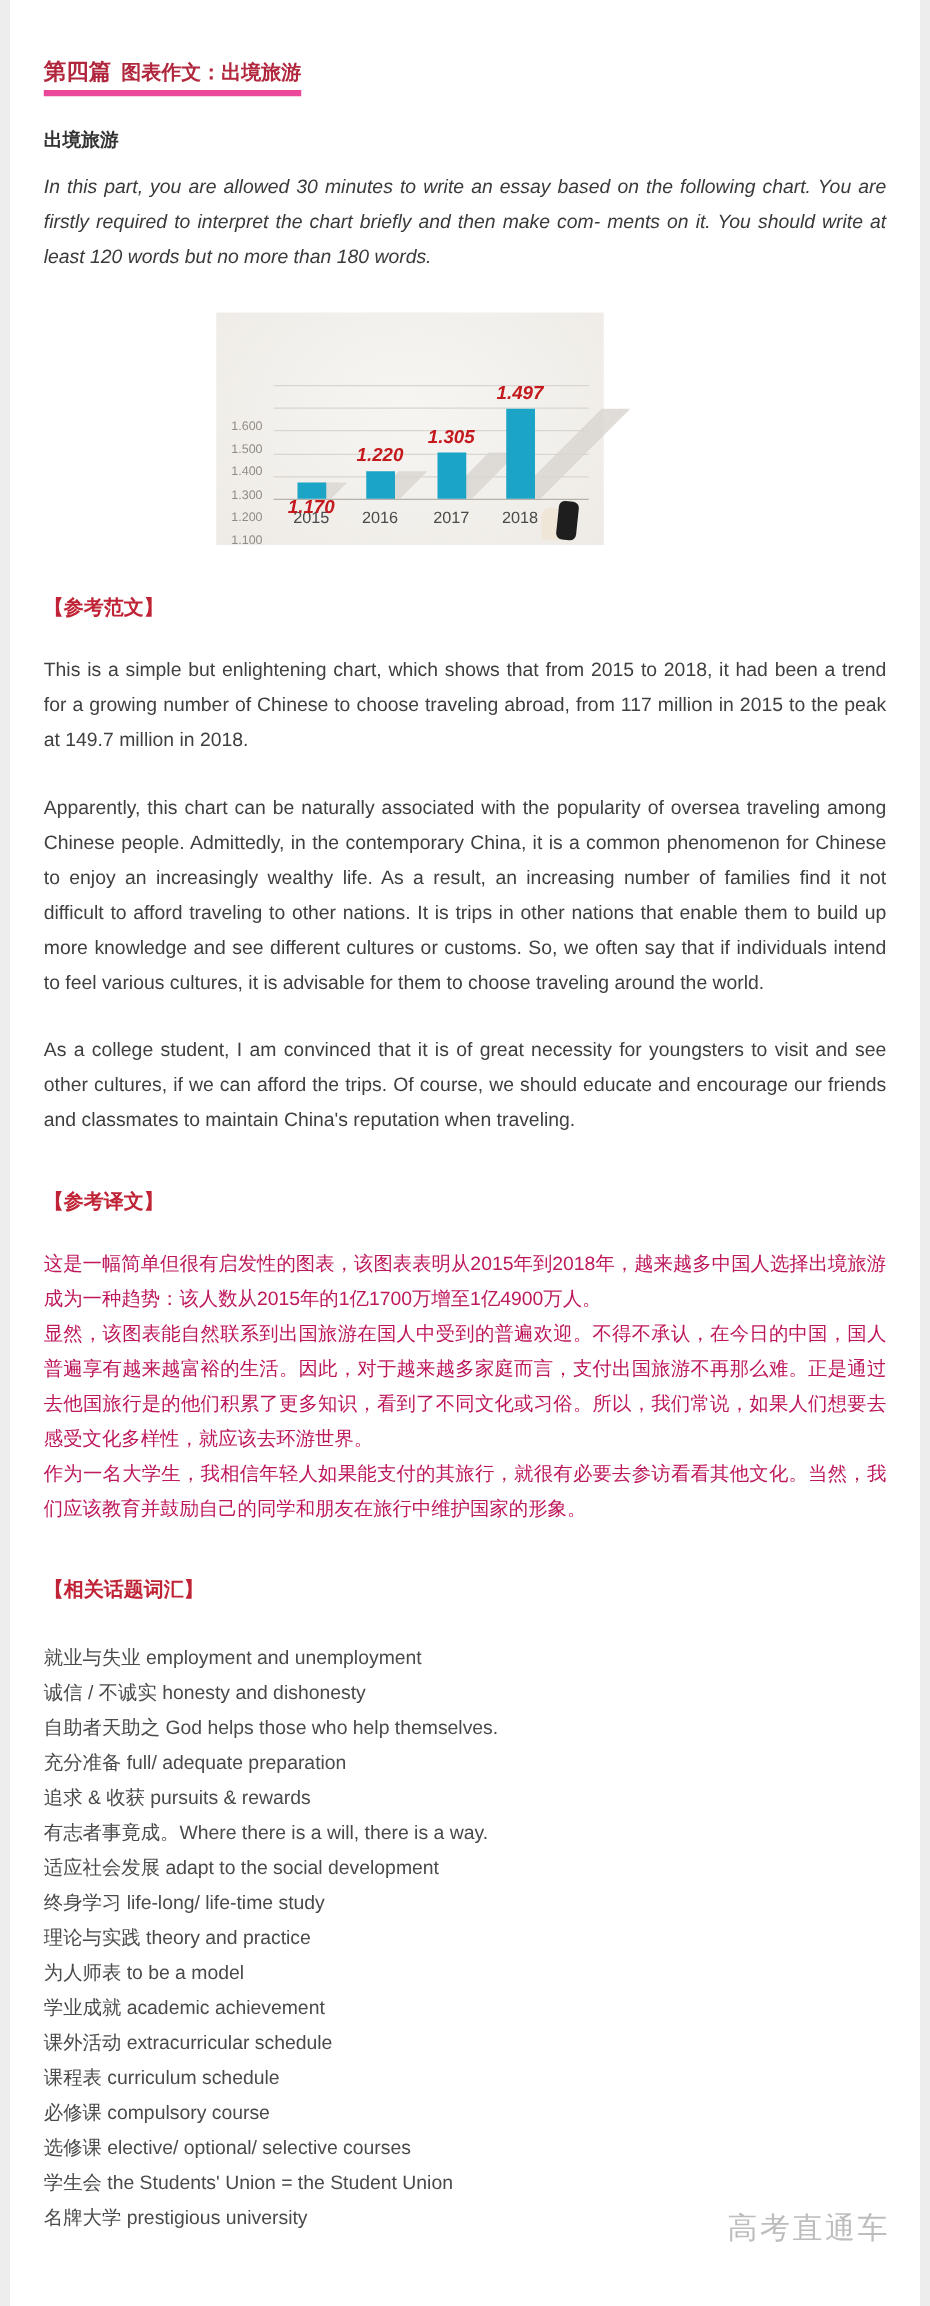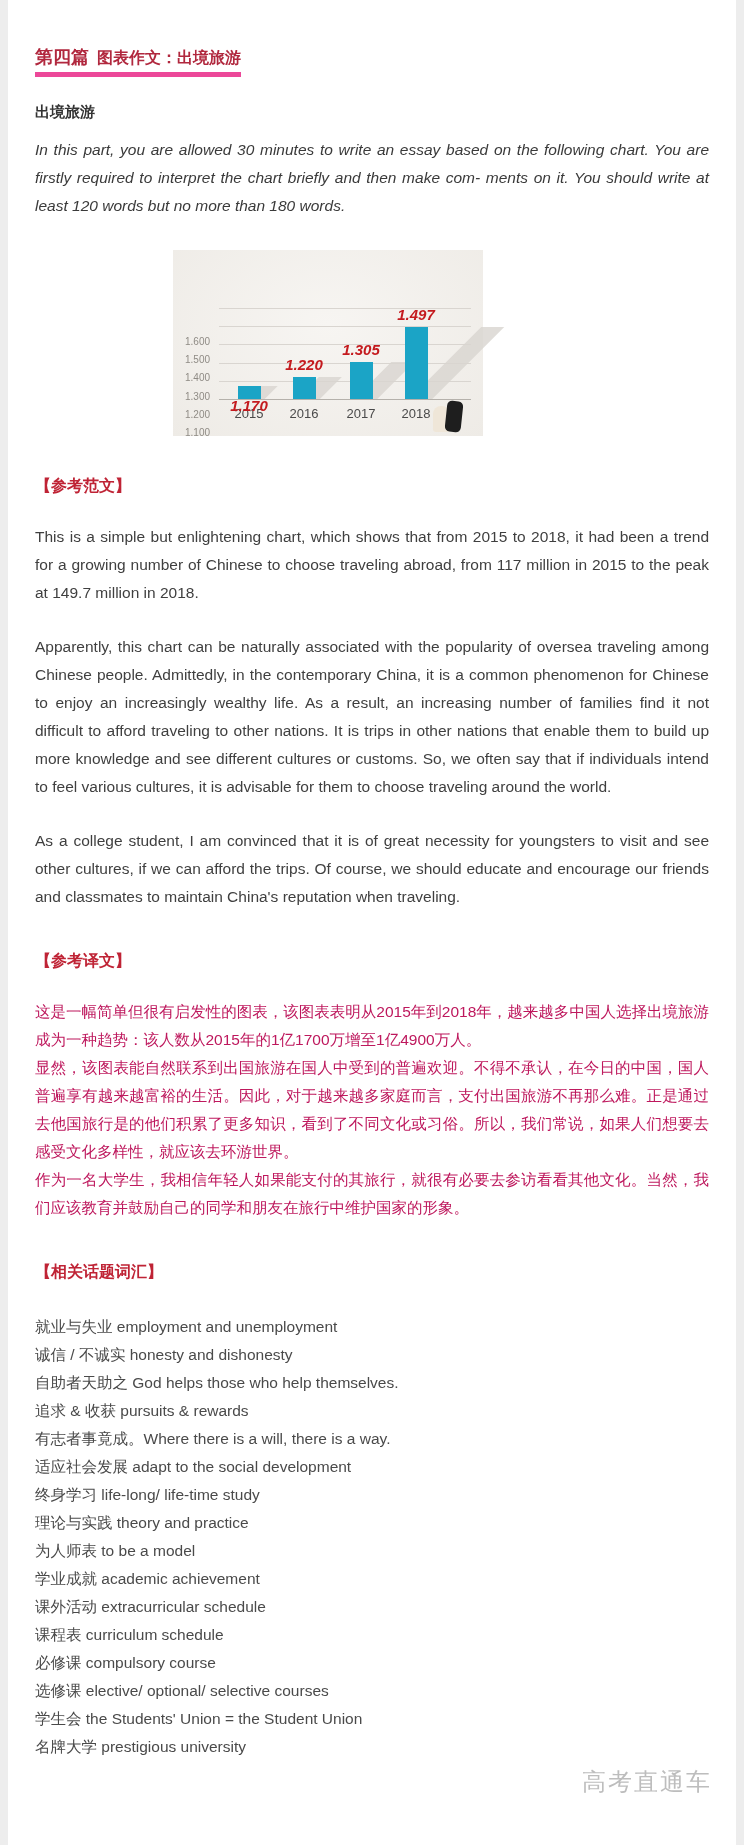--- a/index.html
+++ b/index.html
@@ -113,20 +113,21 @@
         <div class="para cn">这是一幅简单但很有启发性的图表，该图表表明从2015年到2018年，越来越多中国人选择出境旅游成为一种趋势：该人数从2015年的1亿1700万增至1亿4900万人。</div>
         <div class="para cn">显然，该图表能自然联系到出国旅游在国人中受到的普遍欢迎。不得不承认，在今日的中国，国人普遍享有越来越富裕的生活。因此，对于越来越多家庭而言，支付出国旅游不再那么难。正是通过去他国旅行是的他们积累了更多知识，看到了不同文化或习俗。所以，我们常说，如果人们想要去感受文化多样性，就应该去环游世界。</div>
         <div class="para cn">作为一名大学生，我相信年轻人如果能支付的其旅行，就很有必要去参访看看其他文化。当然，我们应该教育并鼓励自己的同学和朋友在旅行中维护国家的形象。</div>
       </div>
 
     <h3 class="sec">【相关话题词汇】</h3>
     <div id="vocab-list">
         <div class="vocab-item">就业与失业 employment and unemployment</div>
         <div class="vocab-item">诚信 / 不诚实 honesty and dishonesty</div>
         <div class="vocab-item">自助者天助之 God helps those who help themselves.</div>
+        <div class="vocab-item">充分准备 full/ adequate preparation</div>
         <div class="vocab-item">追求 &amp; 收获 pursuits &amp; rewards</div>
         <div class="vocab-item">有志者事竟成。Where there is a will, there is a way.</div>
         <div class="vocab-item">适应社会发展 adapt to the social development</div>
         <div class="vocab-item">终身学习 life-long/ life-time study</div>
         <div class="vocab-item">理论与实践 theory and practice</div>
         <div class="vocab-item">为人师表 to be a model</div>
         <div class="vocab-item">学业成就 academic achievement</div>
         <div class="vocab-item">课外活动 extracurricular schedule</div>
         <div class="vocab-item">课程表 curriculum schedule</div>
         <div class="vocab-item">必修课 compulsory course</div>

